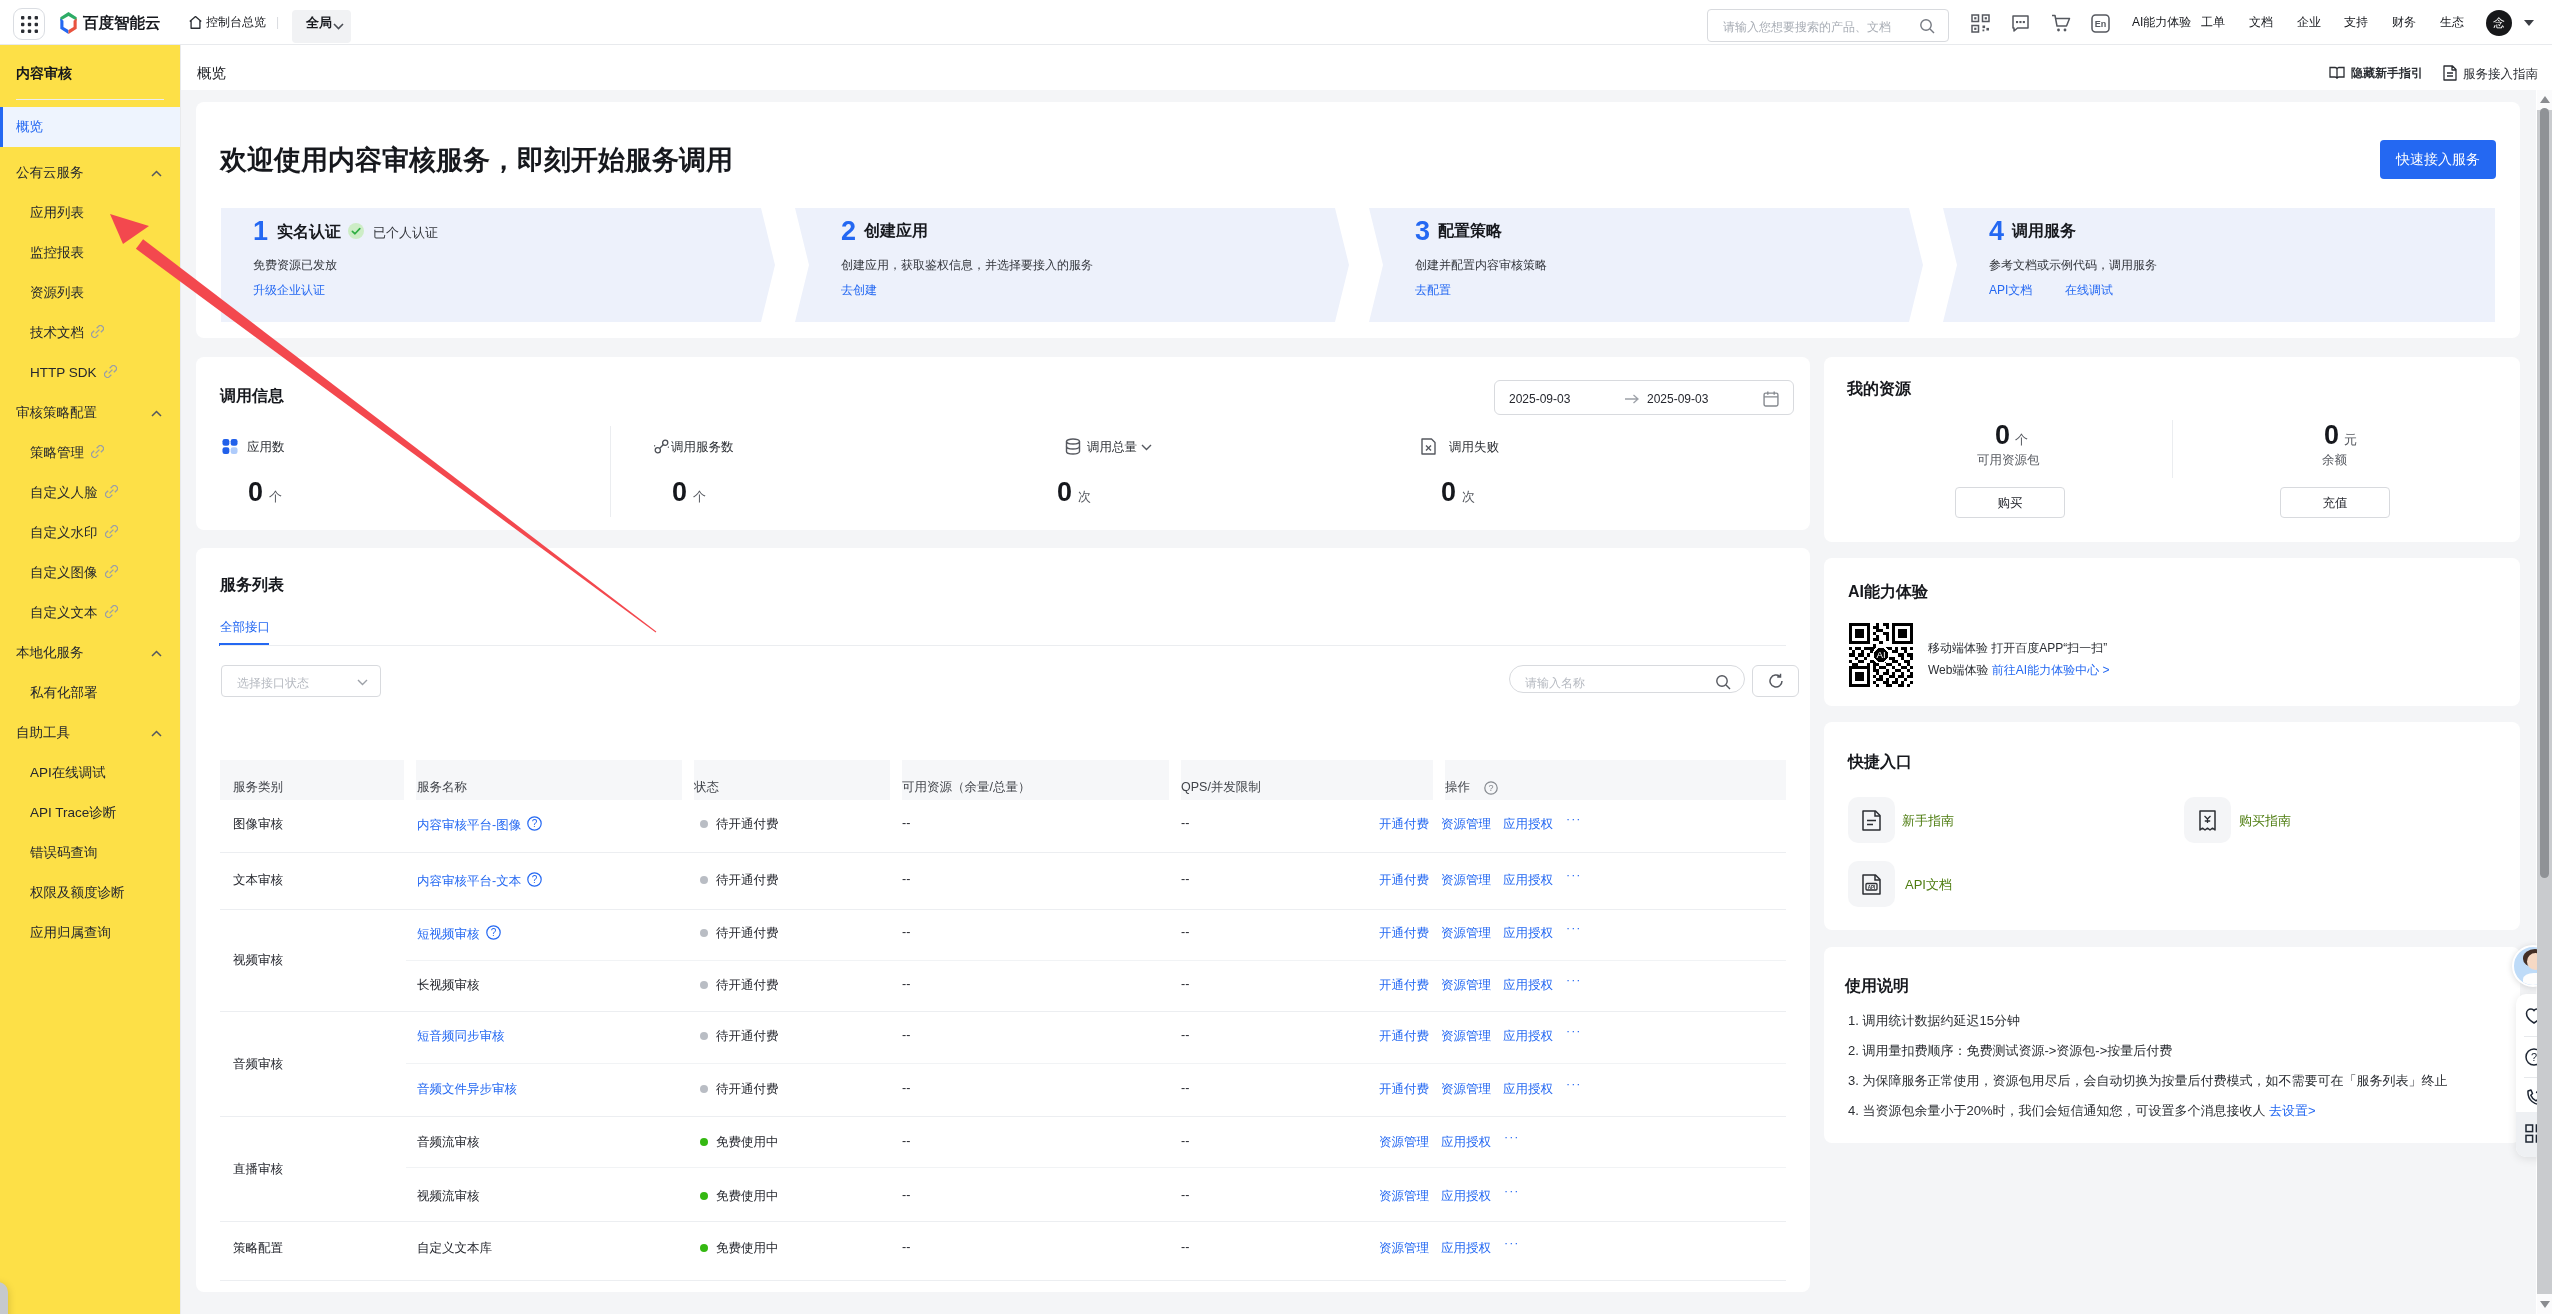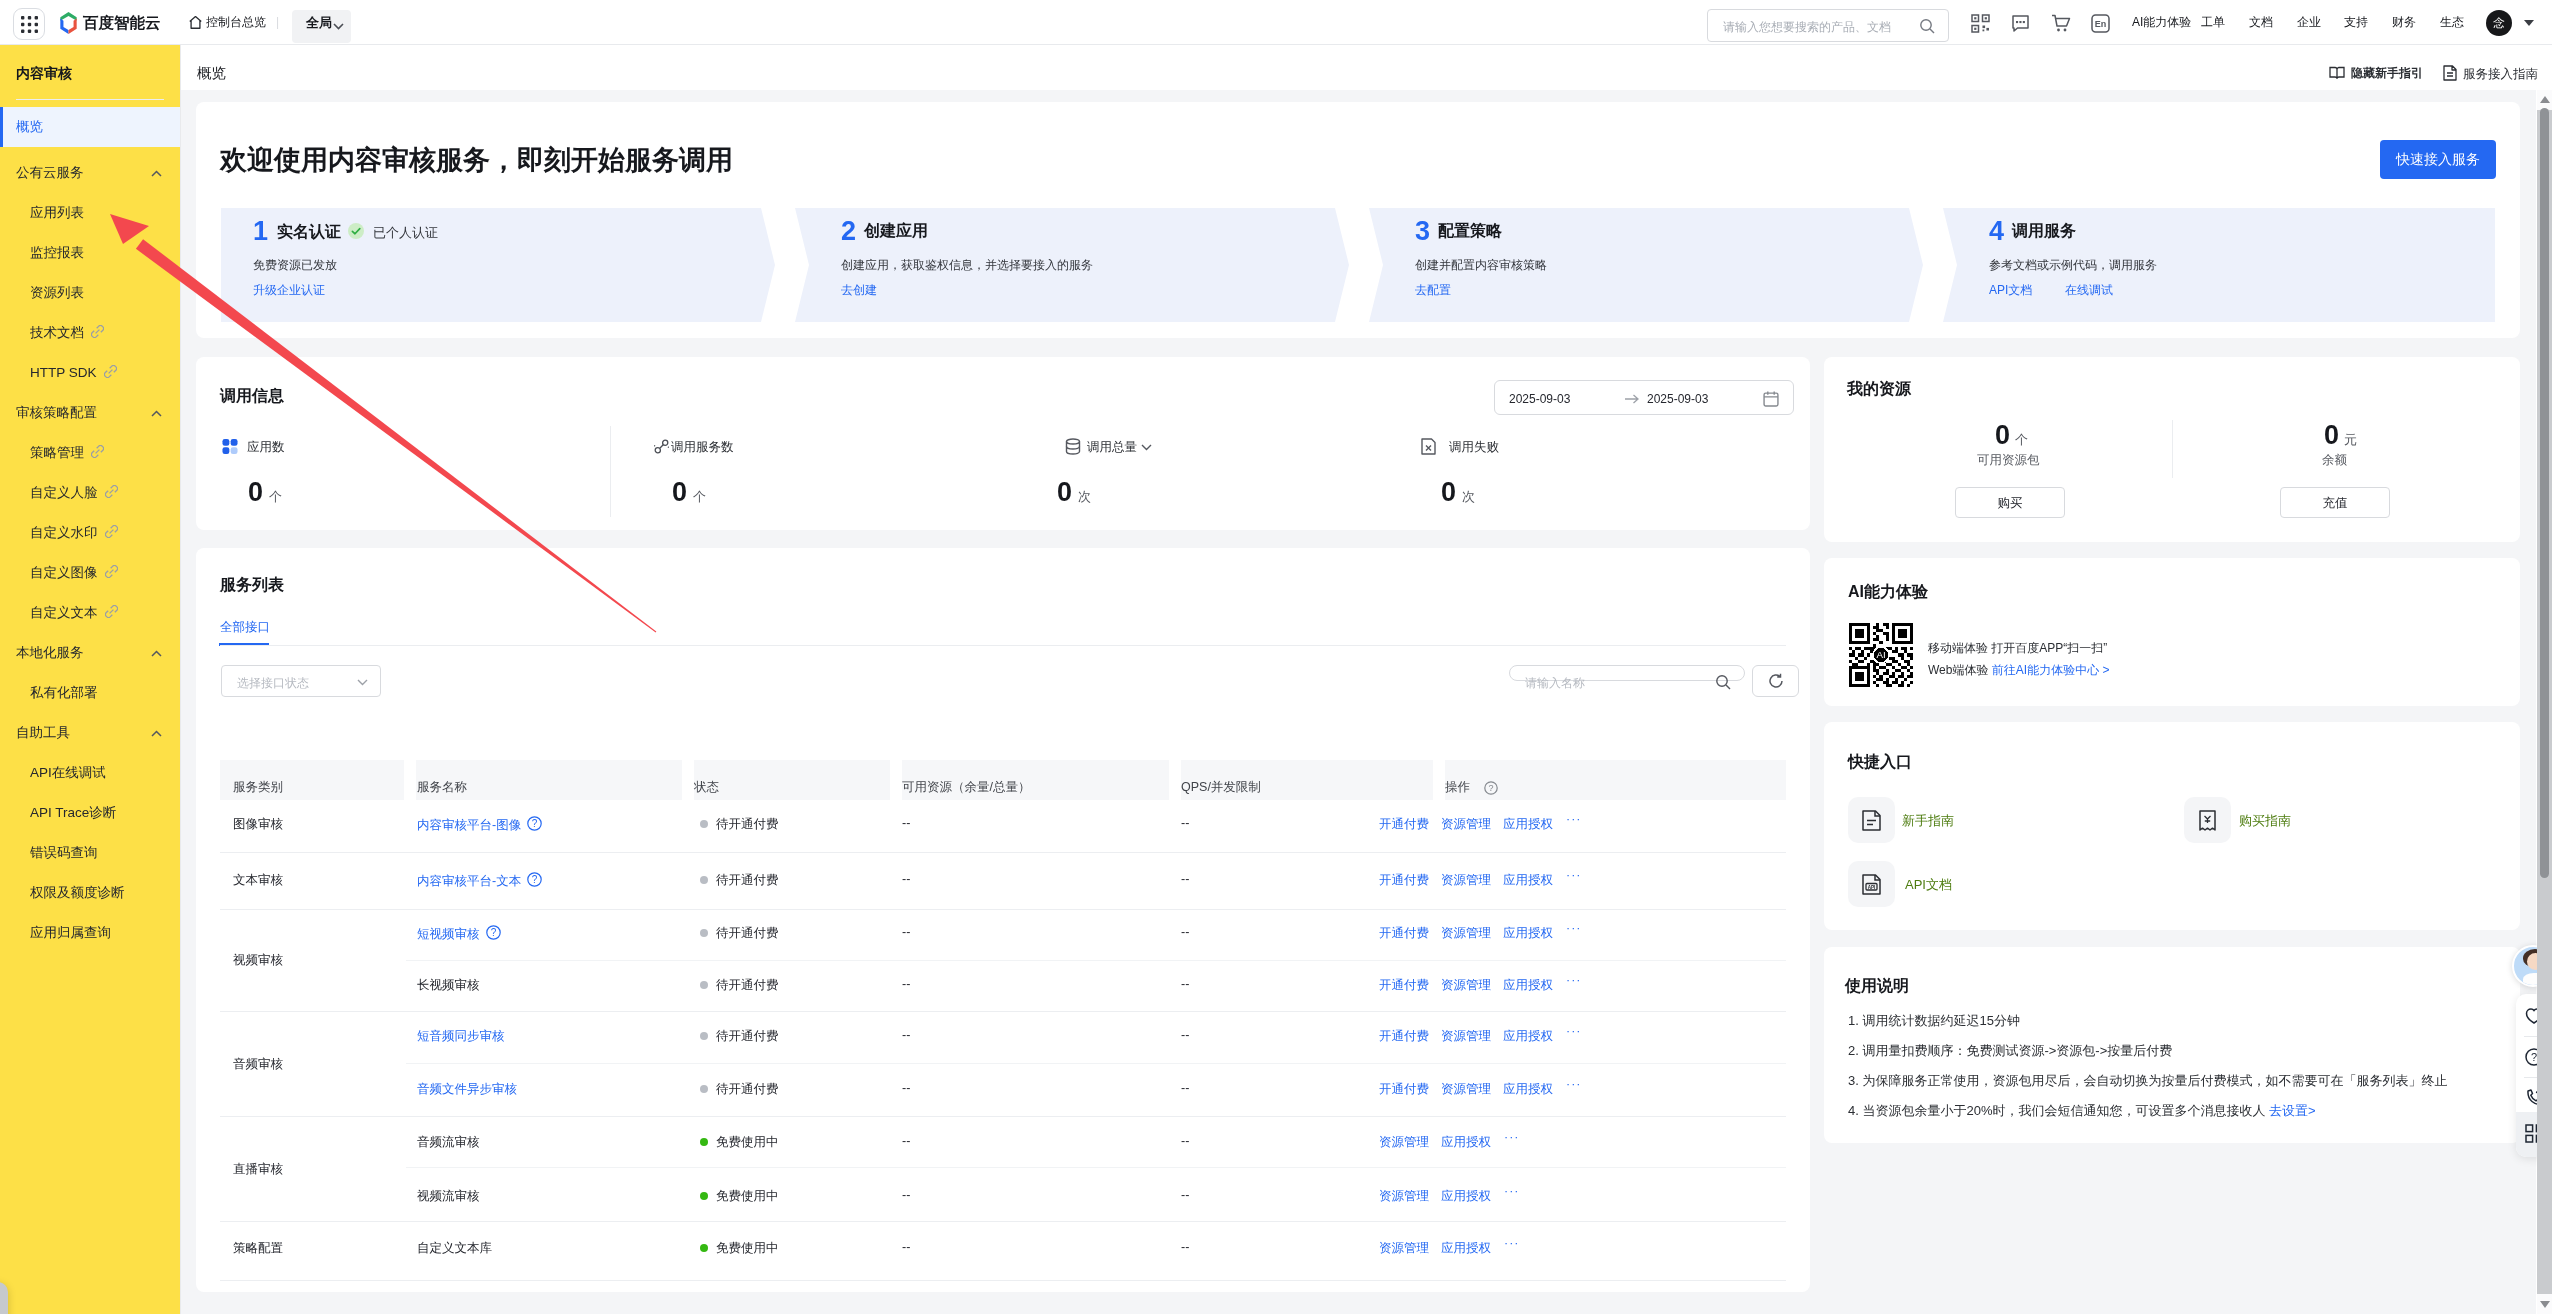--- a/index.html
+++ b/index.html
@@ -346,21 +346,21 @@
   <div class="abs" style="left:24px;top:71px;font-size:12.5px;color:#2468f2;">全部接口</div>
   <div class="abs" style="left:23px;top:95px;width:50px;height:3px;background:#2468f2;"></div>
   <div class="abs" style="left:24px;top:97px;width:1566px;height:1px;background:#ebedf0;"></div>
 
   <div class="abs" style="left:25px;top:117px;width:160px;height:32px;border:1px solid #d8dade;border-radius:4px;">
     <span class="abs" style="left:15px;top:9px;font-size:12px;color:#b6bac1;">选择接口状态</span>
     <svg class="abs" style="left:135px;top:13px" width="11" height="7" viewBox="0 0 11 7">
         <path d="M1 1 L5.5 5.5 L10 1" fill="none" stroke="#9da1a8" stroke-width="1.4"></path>
       </svg>
   </div>
-  <div class="abs" style="left:1313px;top:117px;width:236px;height:16px;border:1px solid #d8dade;border-radius:16px;">
+  <div class="abs" style="left:1313px;top:117px;width:236px;height:28px;border:1px solid #d8dade;border-radius:16px;">
     <span class="abs" style="left:15px;top:9px;font-size:12px;color:#b6bac1;">请输入名称</span>
     <svg class="abs" style="left:205px;top:8px" width="16" height="16" viewBox="0 0 16 16">
         <circle cx="7" cy="7" r="5.2" fill="none" stroke="#55585f" stroke-width="1.4"></circle>
         <path d="M11 11 L15 15" stroke="#55585f" stroke-width="1.4"></path>
       </svg>
   </div>
   <div class="abs" style="left:1556px;top:117px;width:47px;height:32px;border:1px solid #d8dade;border-radius:6px;">
     <svg class="abs" style="left:15px;top:7px" width="16" height="16" viewBox="0 0 16 16">
         <path d="M14 8 a6 6 0 1 1 -1.8 -4.3 M12.5 0.8 V4 H9.2" fill="none" stroke="#55585f" stroke-width="1.5"></path>
       </svg>

